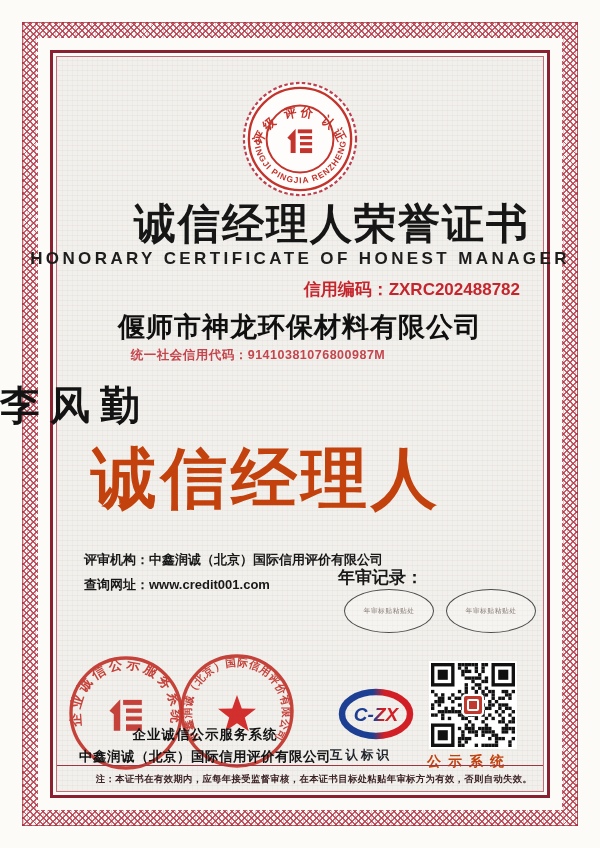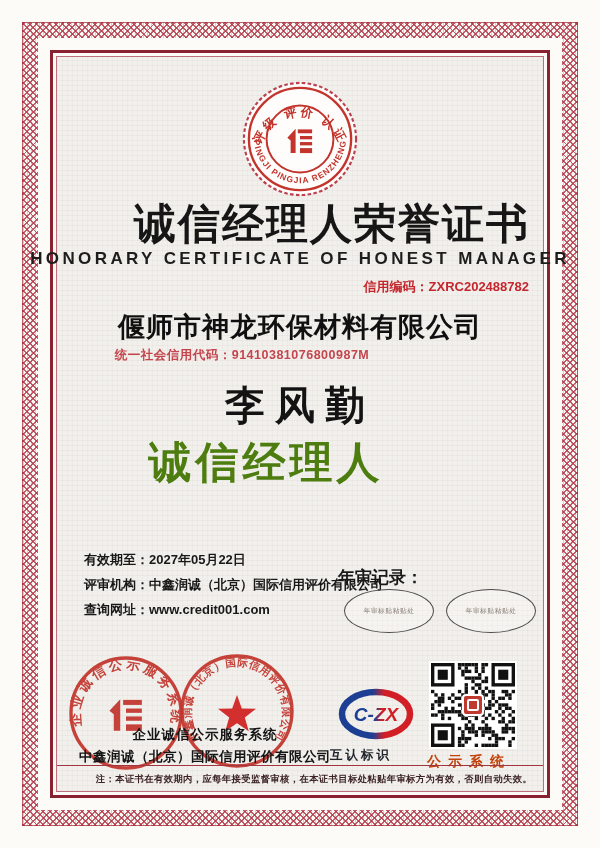--- a/index.html
+++ b/index.html
@@ -19,30 +19,30 @@
       repeating-linear-gradient(90deg, rgba(120,100,95,.04) 0 1px, transparent 1px 5px);}
   .note-strip{position:absolute;left:57px;right:57px;top:765px;height:26px;
     border-top:1.5px solid #a03540;display:flex;align-items:center;justify-content:center;padding-left:28px;}
   .note-text{font-size:9.3px;font-weight:bold;color:#3c2326;letter-spacing:.4px;white-space:nowrap;}
   
   .emblem{position:absolute;left:241px;top:80px;width:118px;height:118px;}
   .title{position:absolute;left:0;width:600px;top:196px;text-align:center;
     font-size:42px;font-weight:900;color:#161616;letter-spacing:2px;margin-left:32px;}
   .subtitle{position:absolute;left:0;width:600px;top:249px;text-align:center;
     font-size:17px;font-weight:700;color:#1d1d1d;letter-spacing:3.4px;}
-  .credit-line{position:absolute;right:71px;top:278px;font-size:13px;font-weight:bold;color:#c5262e;}
+  .credit-line{position:absolute;right:80px;top:278px;font-size:17px;font-weight:bold;color:#c5262e;}
   
   .company{position:absolute;left:0;width:600px;top:309px;text-align:center;
     font-size:27px;font-weight:900;color:#101010;letter-spacing:1px;}
   .uscc{position:absolute;left:0;width:484px;top:347px;text-align:center;
-    font-size:12.5px;font-weight:bold;color:#c5454d;letter-spacing:.5px;}
-  .person{position:absolute;left:0;width:600px;top:378px;text-align:center;
+    font-size:12.5px;font-weight:bold;color:#c5454d;letter-spacing:.5px;padding-left:16px;}
+  .person{position:absolute;left:0;width:600px;top:378px;
     font-size:40px;font-weight:900;color:#131313;letter-spacing:10px;}
   .honor{position:absolute;left:0;width:532px;top:434px;text-align:center;
-    font-size:43px;font-weight:900;color:#4d7c0f;letter-spacing:4px;}
+    font-size:66px;font-weight:900;color:#c2410c;letter-spacing:4px;}
   
   .fields{position:absolute;left:84px;top:547px;}
   .field-row{font-size:13px;font-weight:bold;color:#181818;line-height:25px;white-space:nowrap;}
   .review-label{position:absolute;left:338px;top:566px;font-size:17px;font-weight:bold;color:#181818;}
   .sticker{position:absolute;width:88px;height:42px;border:1px solid #4c4c4c;border-radius:50%;
     display:flex;align-items:center;justify-content:center;background:rgba(255,255,255,.25);}
   .sticker span{font-size:6.8px;color:#8a7d76;letter-spacing:.5px;}
   .sticker.s1{left:344px;top:589px;}
   .sticker.s2{left:446px;top:589px;}
   
@@ -106,21 +106,20 @@
   </div>
 
   <div class="company">偃师市神龙环保材料有限公司</div>
   <div class="uscc">
     <span>统一社会信用代码：</span><span>91410381076800987M</span>
   </div>
   <div class="person">李风勤</div>
   <div class="honor">诚信经理人</div>
 
   <div class="fields">
-    <div class="field-row"><span>有效期至：</span><span>2027年05月22日</span></div>
     <div class="field-row"><span>评审机构：</span><span>中鑫润诚（北京）国际信用评价有限公司</span></div>
     <div class="field-row"><span>查询网址：</span><span>www.credit001.com</span></div>
   </div>
 
   <div class="review-label">年审记录：</div>
   <div class="sticker s1">
       <span>年审标贴粘贴处</span>
     </div>
   <div class="sticker s2">
       <span>年审标贴粘贴处</span>

